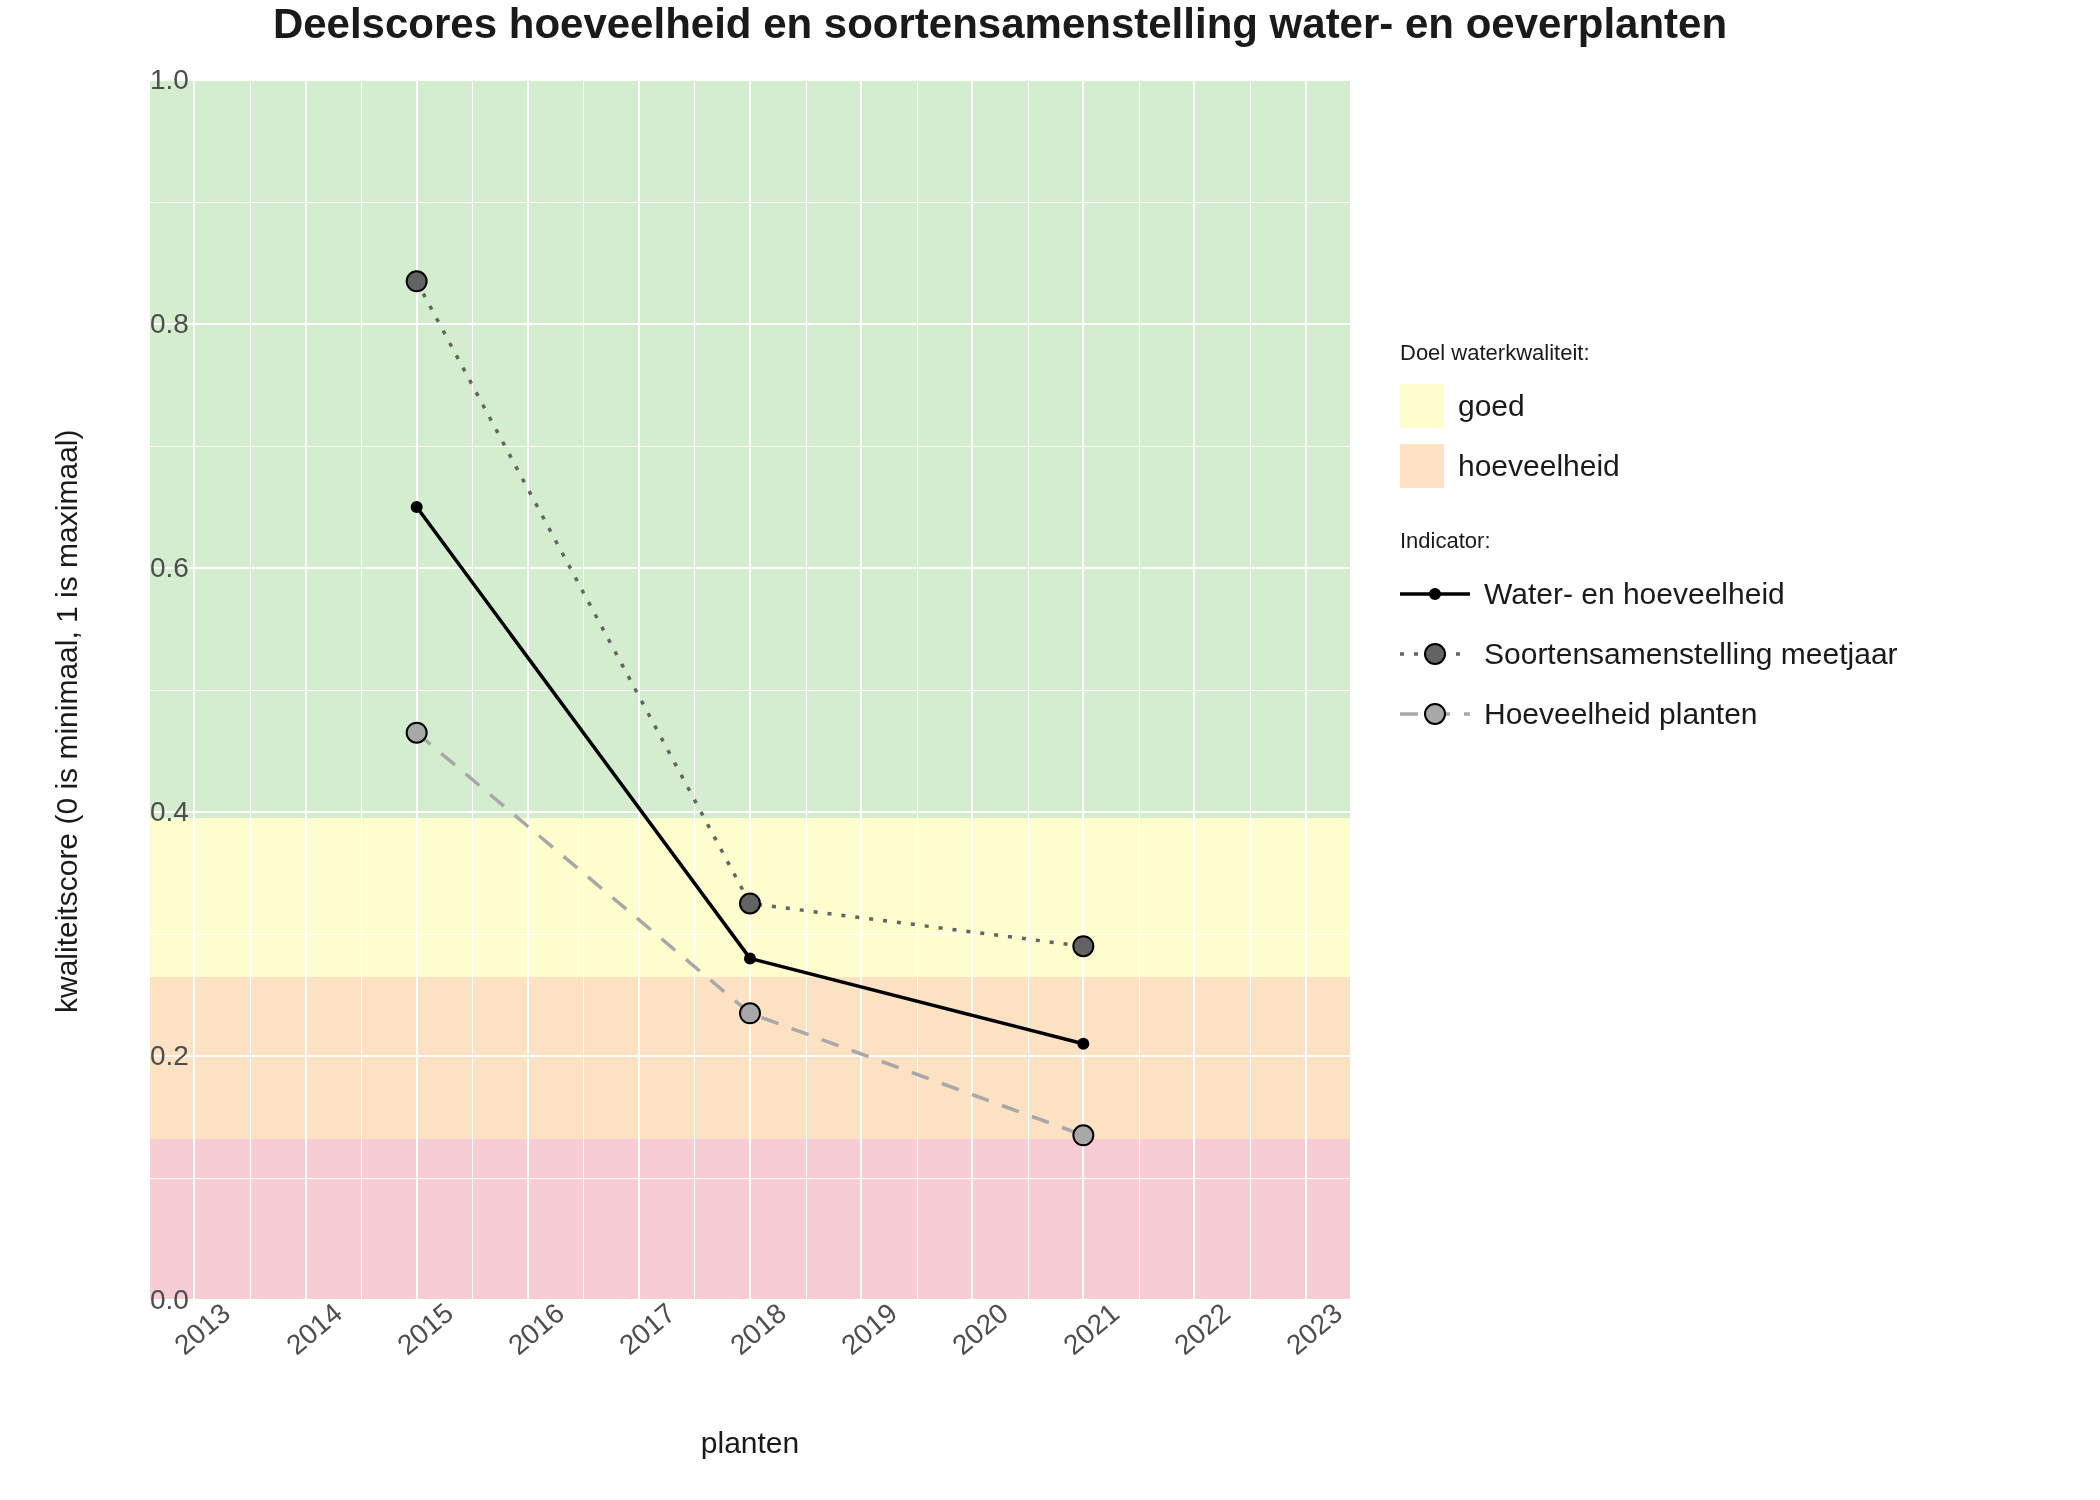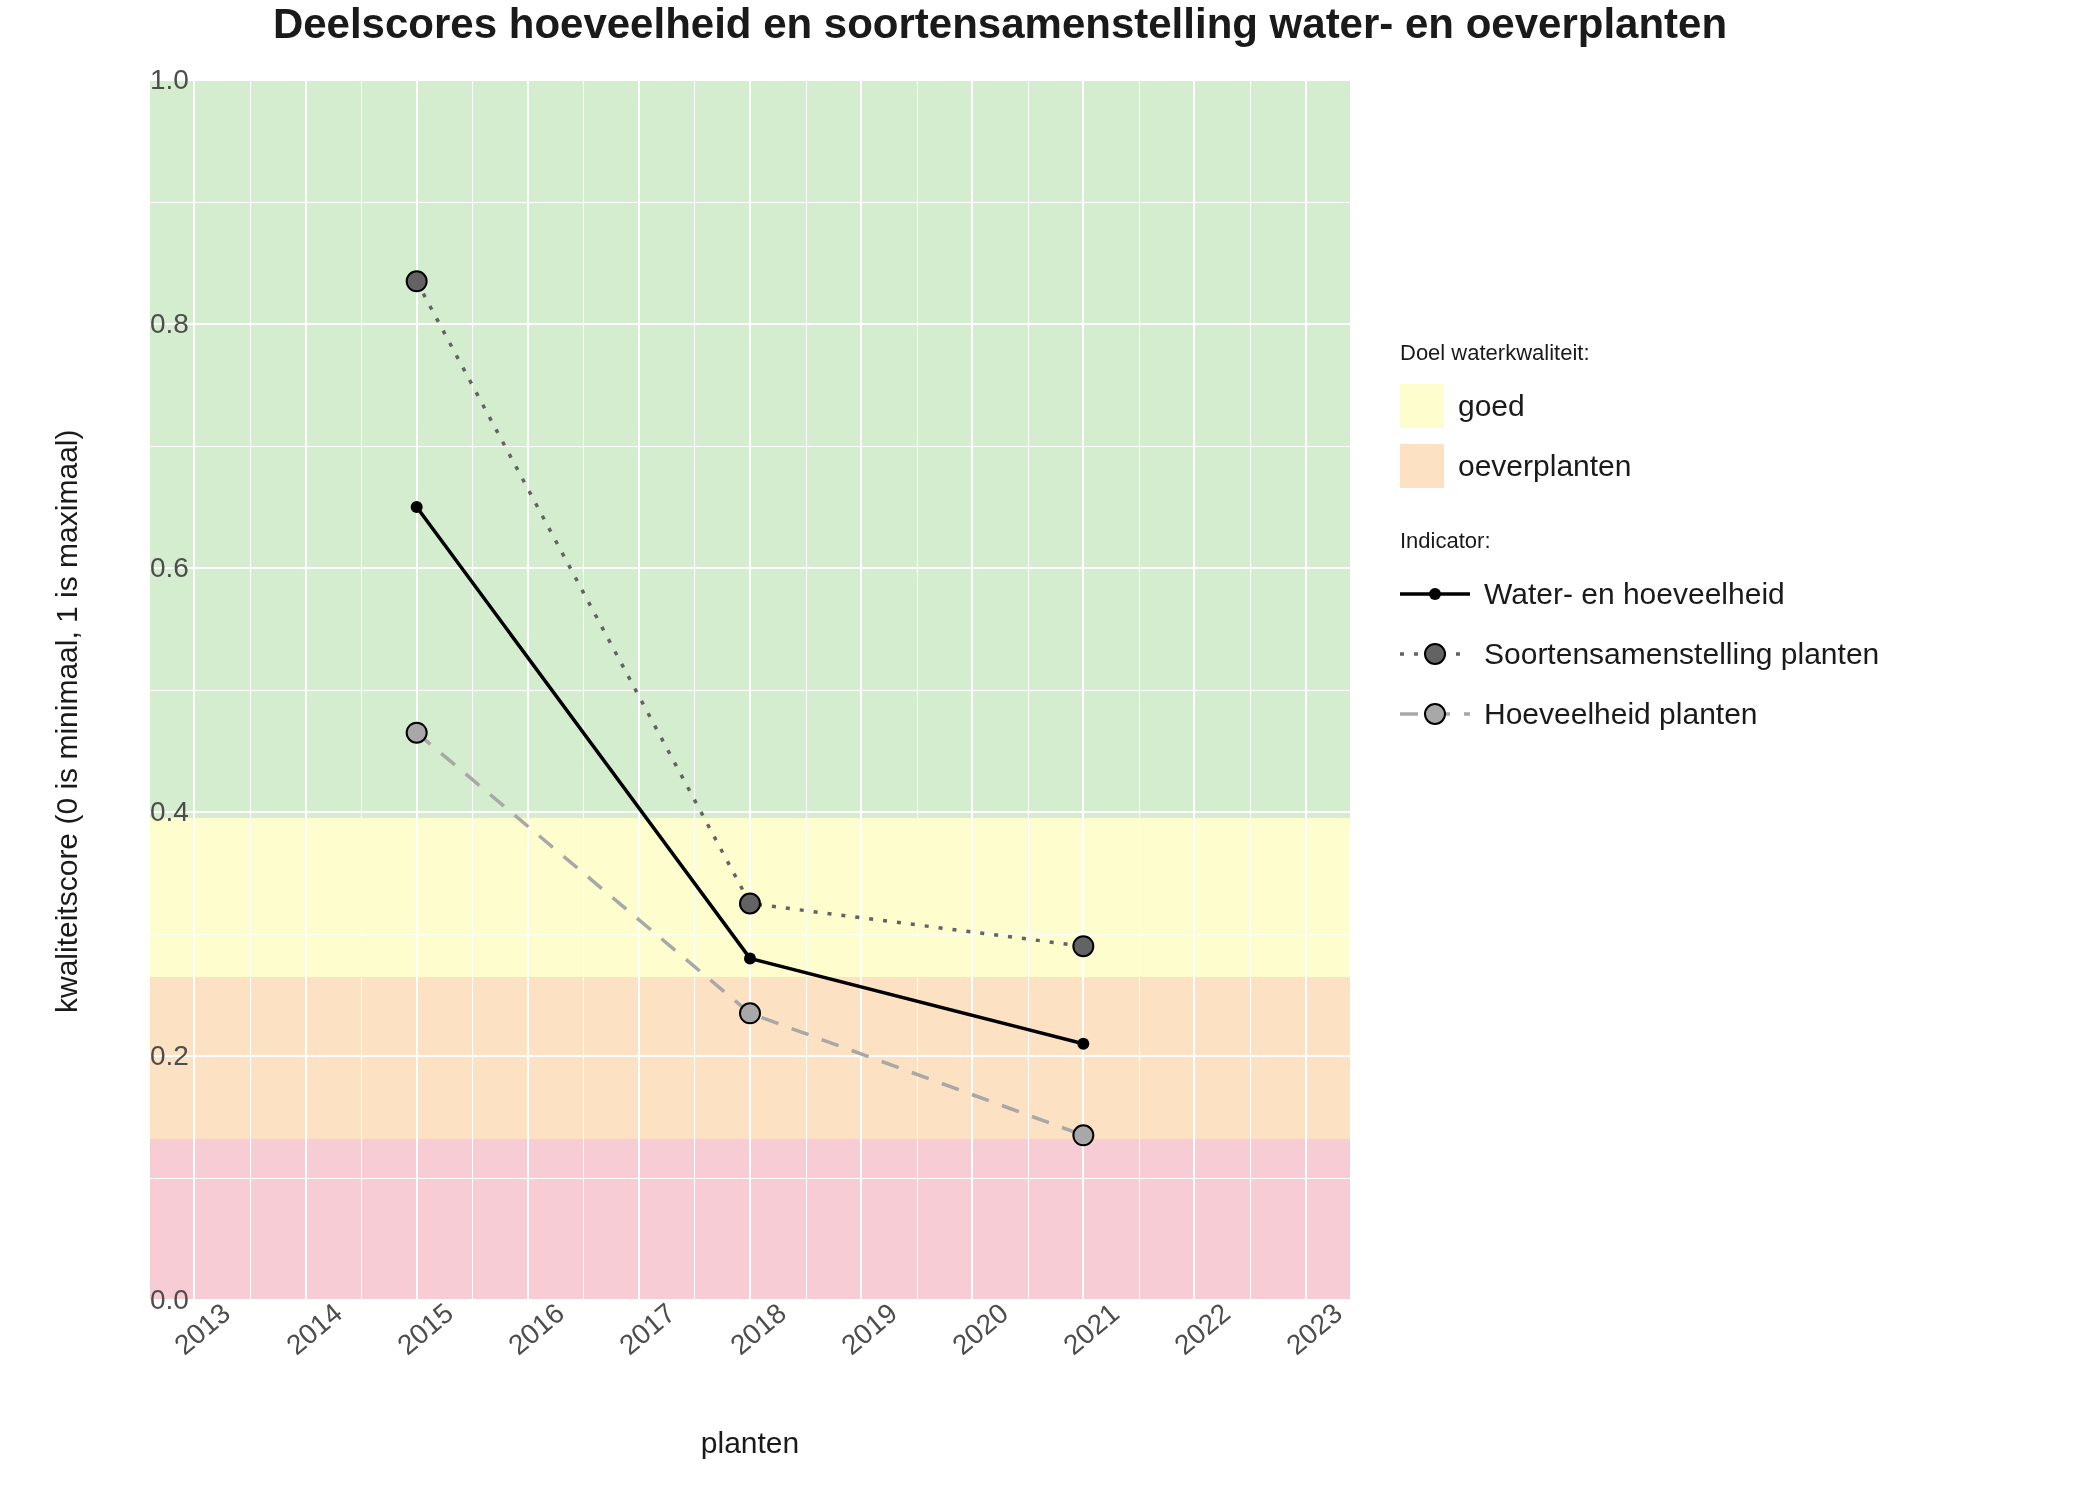--- a/index.html
+++ b/index.html
@@ -200,39 +200,39 @@
 
   <div class="legend">
     <div class="legend-title">Doel waterkwaliteit:</div>
     <div id="legend-bands">
         <div class="legend-item">
           <div class="legend-swatch" style="background: rgb(254, 253, 206);"></div>
           <span>goed</span>
         </div>
         <div class="legend-item">
           <div class="legend-swatch" style="background: rgb(253, 225, 195);"></div>
-          <span>oeverplanten</span>
+          <span>hoeveelheid</span>
         </div>
       </div>
 
     <div class="legend-title">Indicator:</div>
     <div id="legend-series">
         <div class="legend-item">
           <div class="legend-line-box"><svg width="70" height="44">
               <line x1="0" y1="22" x2="70" y2="22" stroke="#000000" stroke-width="3.5"></line>
               <circle cx="35" cy="22" r="6" fill="#000000" stroke="#000000" stroke-width="0"></circle>
             </svg></div>
           <span>Water- en hoeveelheid</span>
         </div>
         <div class="legend-item">
           <div class="legend-line-box"><svg width="70" height="44">
               <line x1="0" y1="22" x2="70" y2="22" stroke="#636363" stroke-width="3.5" stroke-dasharray="4 10"></line>
               <circle cx="35" cy="22" r="10" fill="#636363" stroke="#000000" stroke-width="2"></circle>
             </svg></div>
-          <span>Soortensamenstelling planten</span>
+          <span>Soortensamenstelling meetjaar</span>
         </div>
         <div class="legend-item">
           <div class="legend-line-box"><svg width="70" height="44">
               <line x1="0" y1="22" x2="70" y2="22" stroke="#A8A8A8" stroke-width="3.5" stroke-dasharray="18 14"></line>
               <circle cx="35" cy="22" r="10" fill="#A8A8A8" stroke="#000000" stroke-width="2"></circle>
             </svg></div>
           <span>Hoeveelheid planten</span>
         </div>
       </div>
   </div>

